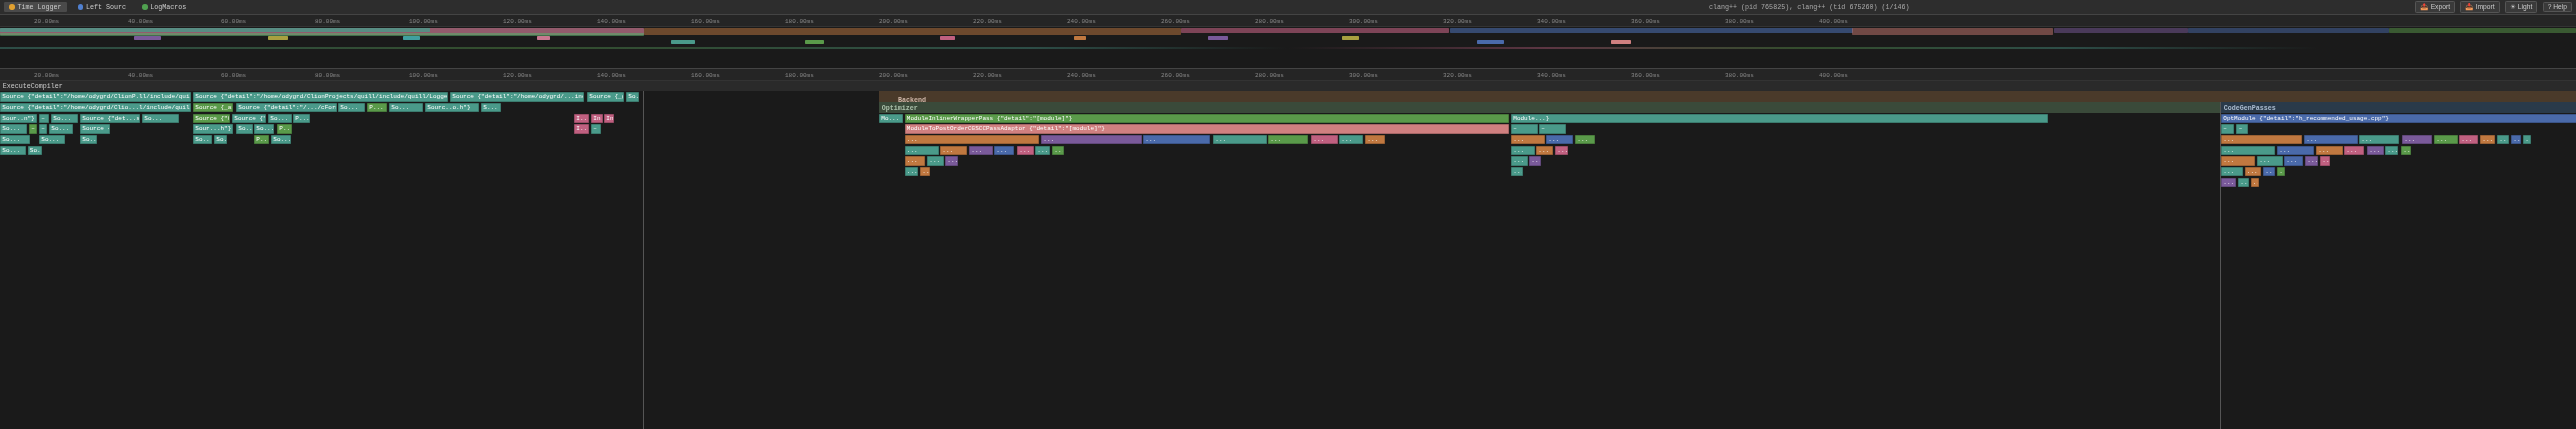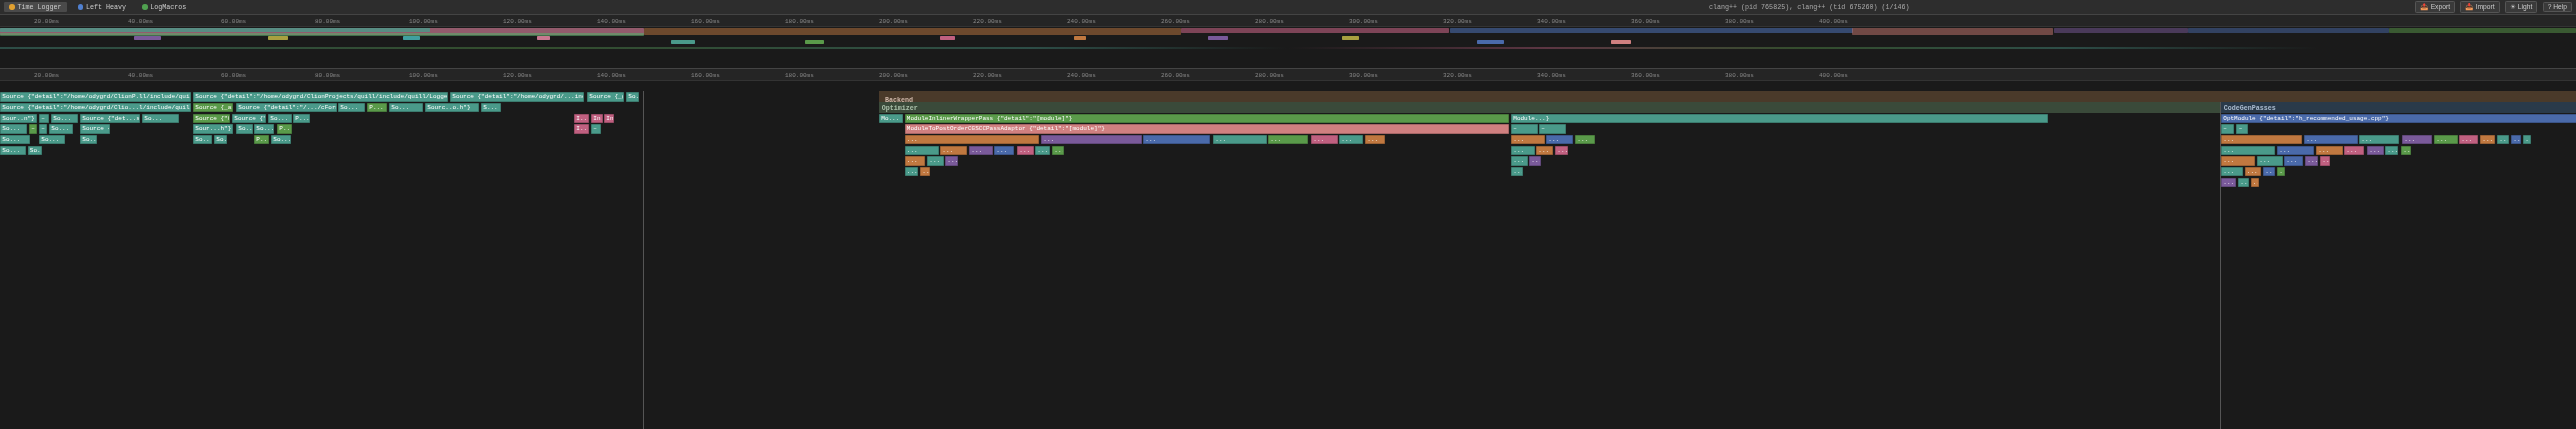--- a/index.html
+++ b/index.html
@@ -150,21 +150,21 @@
 <body>
 
 <div class="toolbar">
   <div class="toolbar-left">
     <div class="toolbar-tab active">
       <span class="toolbar-tab-dot" style="background:#e0a030;"></span>
       <span>Time Logger</span>
     </div>
     <div class="toolbar-tab">
       <span class="toolbar-tab-dot" style="background:#5080d0;"></span>
-      <span>Left Heavy</span>
+      <span>Left Sourc</span>
     </div>
     <div class="toolbar-tab">
       <span class="toolbar-tab-dot" style="background:#50a050;"></span>
       <span>LogMacros</span>
     </div>
   </div>
   <div class="toolbar-title">
     <span>clang++ (pid 765825), clang++ (tid 675260)  (1/146)</span>
   </div>
   <div class="toolbar-right">
@@ -251,20 +251,23 @@
   <span class="ruler-label" style="left:1349px">300.00ms</span>
   <span class="ruler-label" style="left:1443px">320.00ms</span>
   <span class="ruler-label" style="left:1537px">340.00ms</span>
   <span class="ruler-label" style="left:1631px">360.00ms</span>
   <span class="ruler-label" style="left:1725px">380.00ms</span>
   <span class="ruler-label" style="left:1819px">400.00ms</span>
 </div>
 
 <div class="main-content" style="height:349px; position:relative; overflow:hidden; background:#1a1a1a;">
 
+  <div class="execute-bar" style="position:absolute; top:0; left:0; right:0; height:10.7px; background:#2a2a2a; z-index:10;">
+    <span>ExecuteCompiler</span>
+  </div>
 
   <div style="position:absolute; top:10.7px; left:0; width:644px; bottom:0; border-right:0.7px solid #555;">
 
 
     <div style="position:relative; height:10.7px;">
       <div class="flame-block c-teal" style="left:0; width:191px;">Source {"detail":"/home/odygrd/ClionP.ll/include/quill/LogMacros.h"}</div>
       <div class="flame-block c-teal" style="left:193px; width:255px;">Source {"detail":"/home/odygrd/ClionProjects/quill/include/quill/Logger.h"}</div>
       <div class="flame-block c-teal" style="left:450px; width:134px;">Source {"detail":"/home/odygrd/...include/quill/core/Codec.h"}</div>
       <div class="flame-block c-teal" style="left:587px; width:37px;">Source {_ger.h"}</div>
       <div class="flame-block c-teal" style="left:626px; width:13.4px;">So...</div>
@@ -325,21 +328,21 @@
 
     <div style="position:relative; height:10.7px;">
       <div class="flame-block c-teal" style="left:0; width:25.5px;">So...</div>
       <div class="flame-block c-teal" style="left:27.5px; width:14.8px;">So...</div>
     </div>
   </div>
 
 
   <div style="position:absolute; top:10.7px; left:879px; right:0; bottom:0;">
 
-    <div style="height:18px; background:#4a3a2a; display:flex; align-items:center; padding-left:6px; font-size:6.7px; font-weight:bold; color:#d0b8aa;">
+    <div style="height:18px; background:#4a3a2a; display:flex; align-items:center; padding-left:19px; font-size:6.7px; font-weight:bold; color:#d0b8aa;">
       <span>Backend</span>
     </div>
 
     <div style="position:absolute; top:10.7px; left:1342px; right:0; bottom:0;">
       <div style="height:10.7px; background:#2a3a4a; display:flex; align-items:center; padding-left:2.7px; font-size:6.7px; font-weight:bold; color:#aabbd0;">
         <span>CodeGenPasses</span>
       </div>
 
       <div style="position:relative; height:10.7px;">
         <div class="flame-block c-blue" style="left:0; width:537px;">OptModule {"detail":"h_recommended_usage.cpp"}</div>

